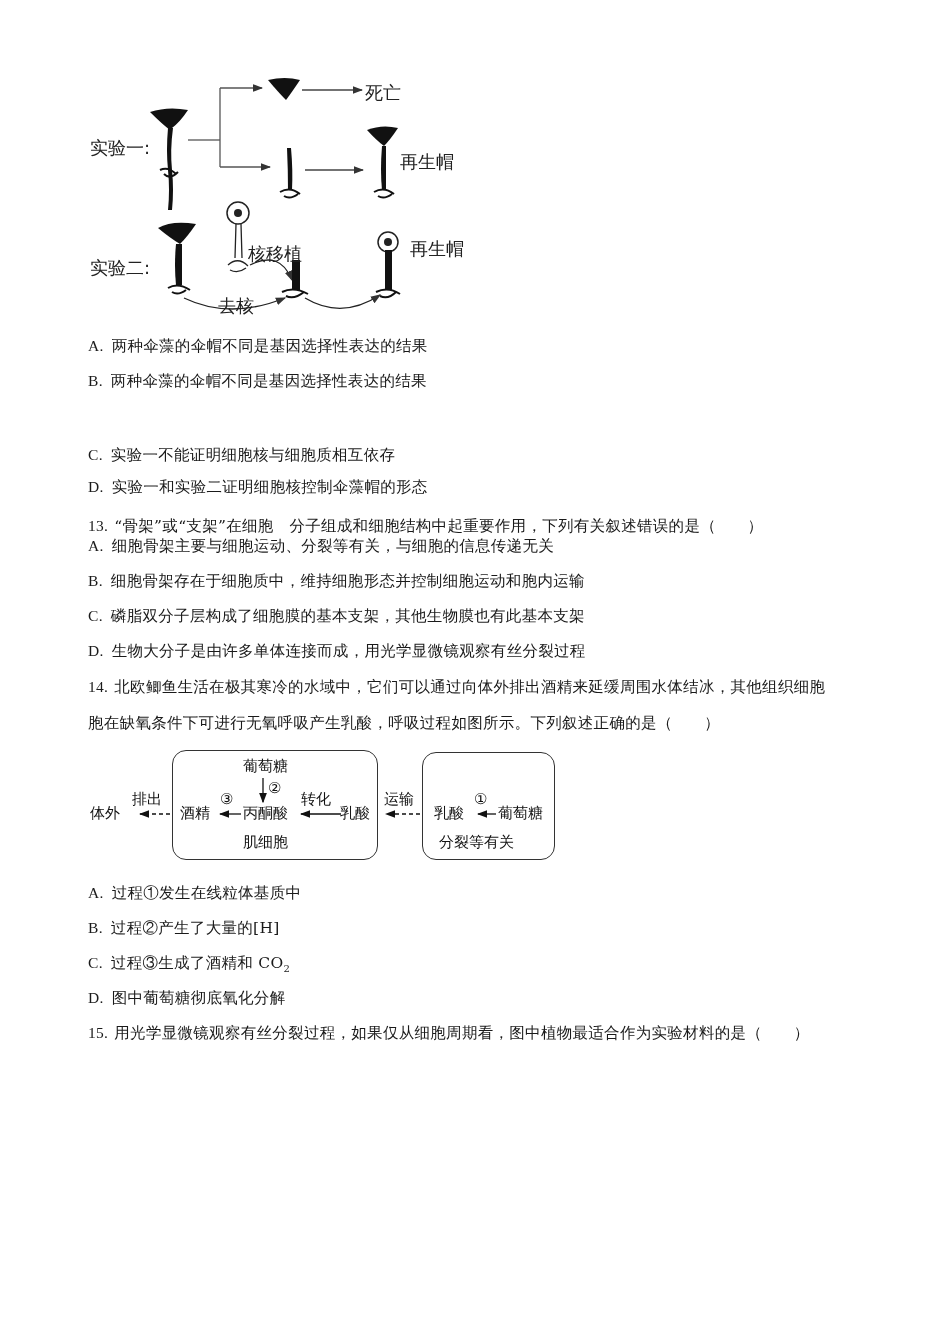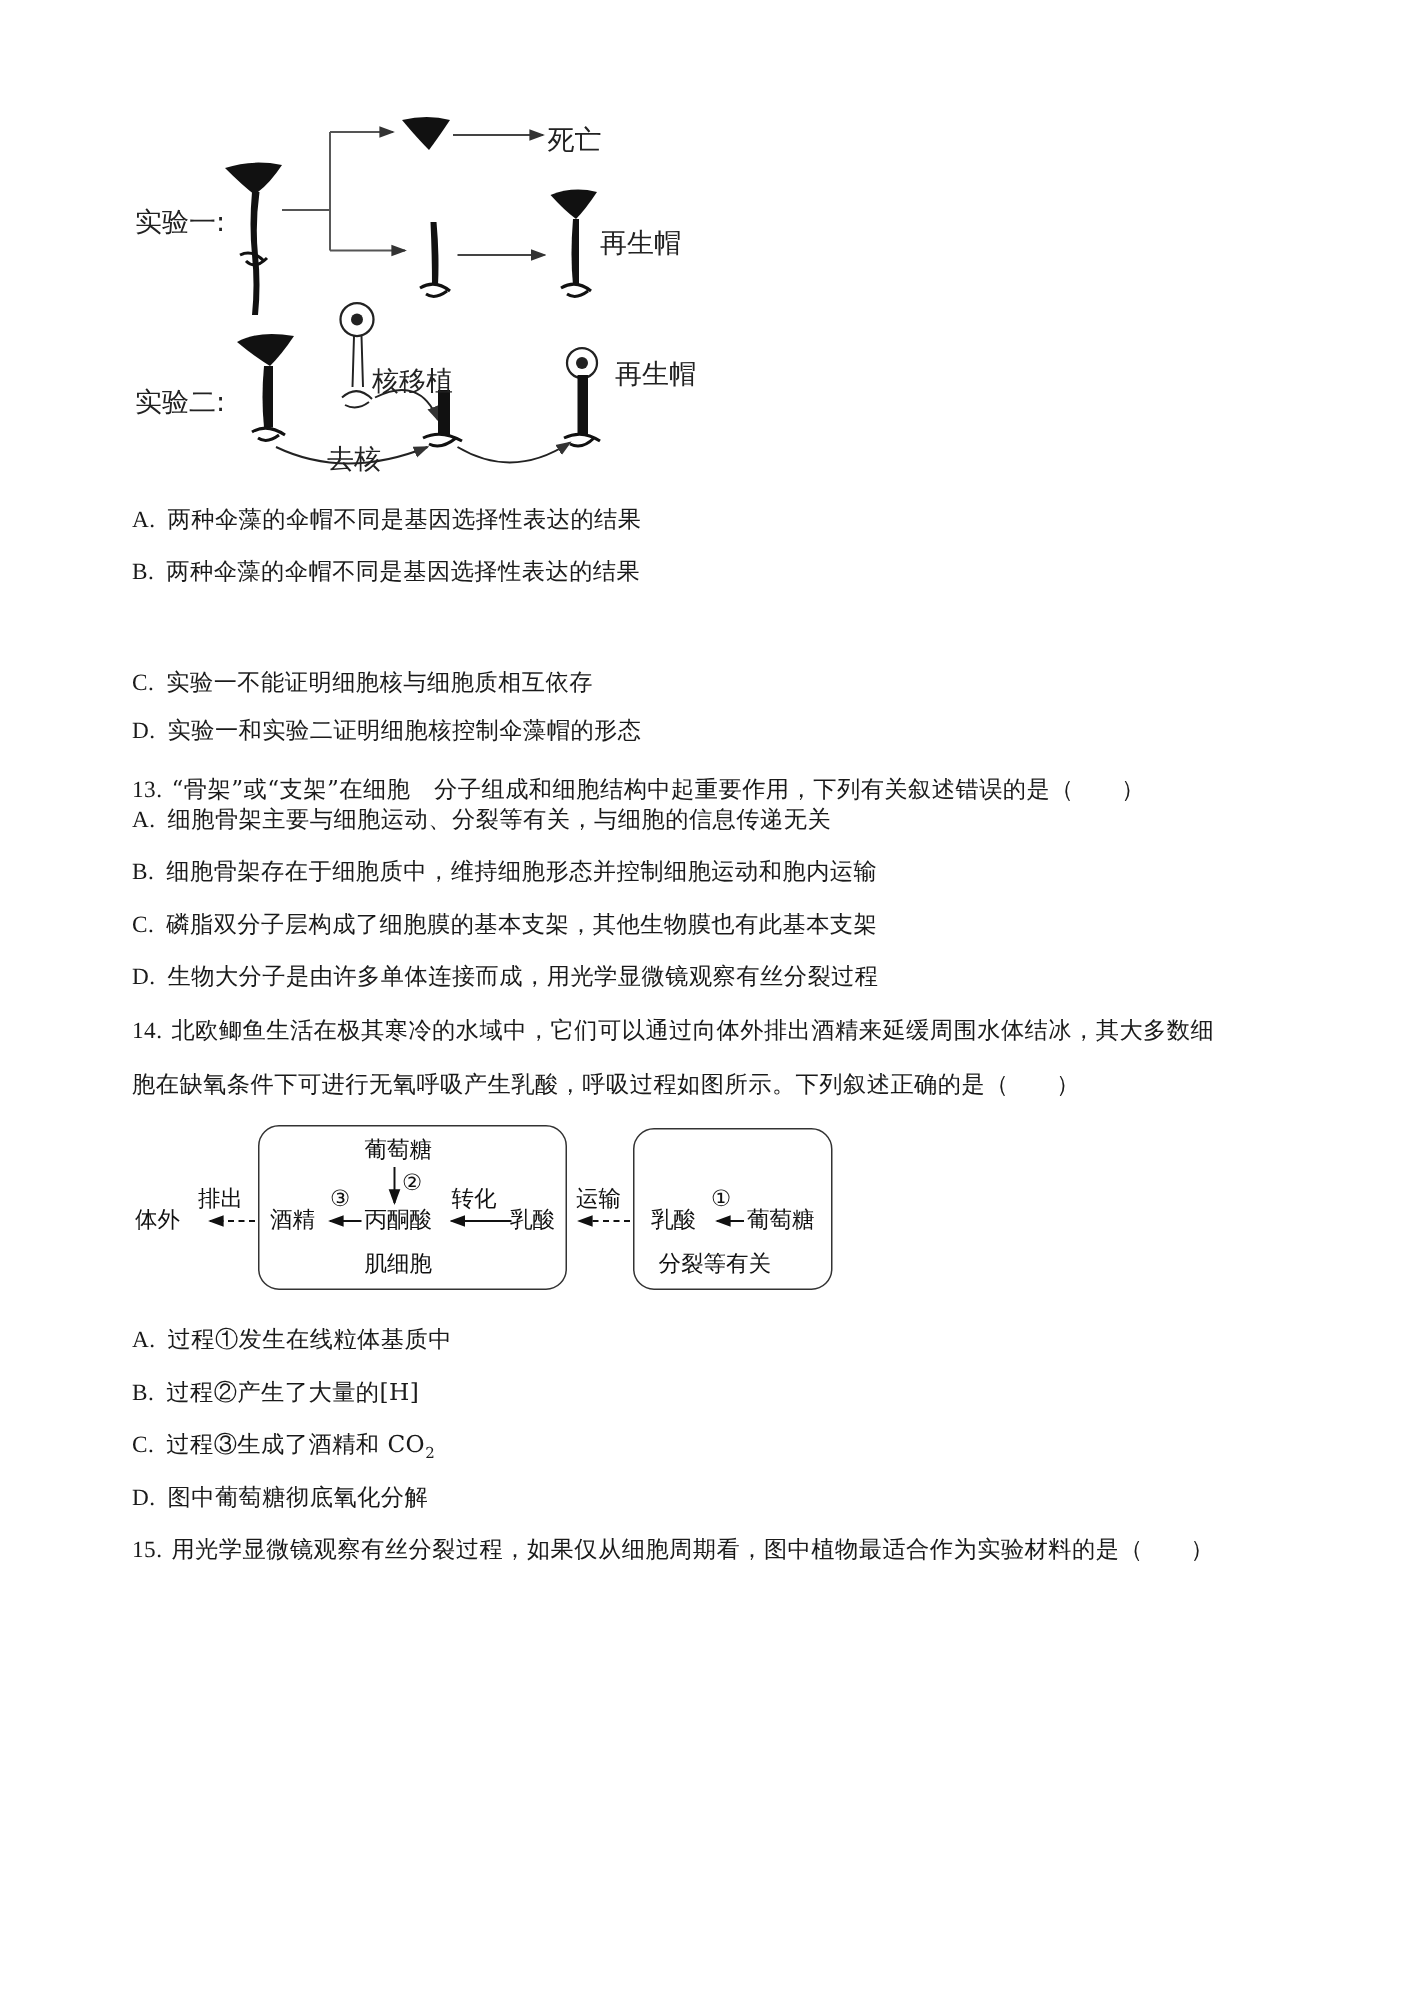--- a/index.html
+++ b/index.html
@@ -80,21 +80,21 @@
 <div class="line" style="top:371px;"><span class="opt-letter">B.</span><span>两种伞藻的伞帽不同是基因选择性表达的结果</span></div>
 <div class="line" style="top:406px;margin-top:39px;"><span class="opt-letter">C.</span><span>实验一不能证明细胞核与细胞质相互依存</span></div>
 <div class="line" style="top:441px;margin-top:36px;"><span class="opt-letter">D.</span><span>实验一和实验二证明细胞核控制伞藻帽的形态</span></div>
 
 <div class="line" style="top:516px;"><span class="qnum">13.</span><span>“骨架”或“支架”在细胞　分子组成和细胞结构中起重要作用，下列有关叙述错误的是（　　）</span></div>
 <div class="line" style="top:536px;"><span class="opt-letter">A.</span><span>细胞骨架主要与细胞运动、分裂等有关，与细胞的信息传递无关</span></div>
 <div class="line" style="top:571px;"><span class="opt-letter">B.</span><span>细胞骨架存在于细胞质中，维持细胞形态并控制细胞运动和胞内运输</span></div>
 <div class="line" style="top:606px;"><span class="opt-letter">C.</span><span>磷脂双分子层构成了细胞膜的基本支架，其他生物膜也有此基本支架</span></div>
 <div class="line" style="top:641px;"><span class="opt-letter">D.</span><span>生物大分子是由许多单体连接而成，用光学显微镜观察有丝分裂过程</span></div>
 
-<div class="line" style="top:677px;"><span class="qnum">14.</span><span>北欧鲫鱼生活在极其寒冷的水域中，它们可以通过向体外排出酒精来延缓周围水体结冰，其大多数细</span></div>
+<div class="line" style="top:677px;"><span class="qnum">14.</span><span>北欧鲫鱼生活在极其寒冷的水域中，它们可以通过向体外排出酒精来延缓周围水体结冰，其他组织细胞</span></div>
 <div class="line" style="top:713px;"><span>胞在缺氧条件下可进行无氧呼吸产生乳酸，呼吸过程如图所示。下列叙述正确的是（　　）</span></div>
 
 <div class="abs" style="left:88px;top:748px;width:470px;height:115px;">
   <div class="box" style="left:84px;top:2px;width:204px;height:108px;"></div>
   <div class="box" style="left:334px;top:4px;width:131px;height:106px;"></div>
   <svg class="abs" style="left:0;top:0;" width="470" height="115">
     <defs>
       <marker id="ah2" markerWidth="8" markerHeight="8" refX="7" refY="4" orient="auto">
         <path d="M0,1 L8,4 L0,7 Z" fill="#111"></path>
       </marker>

